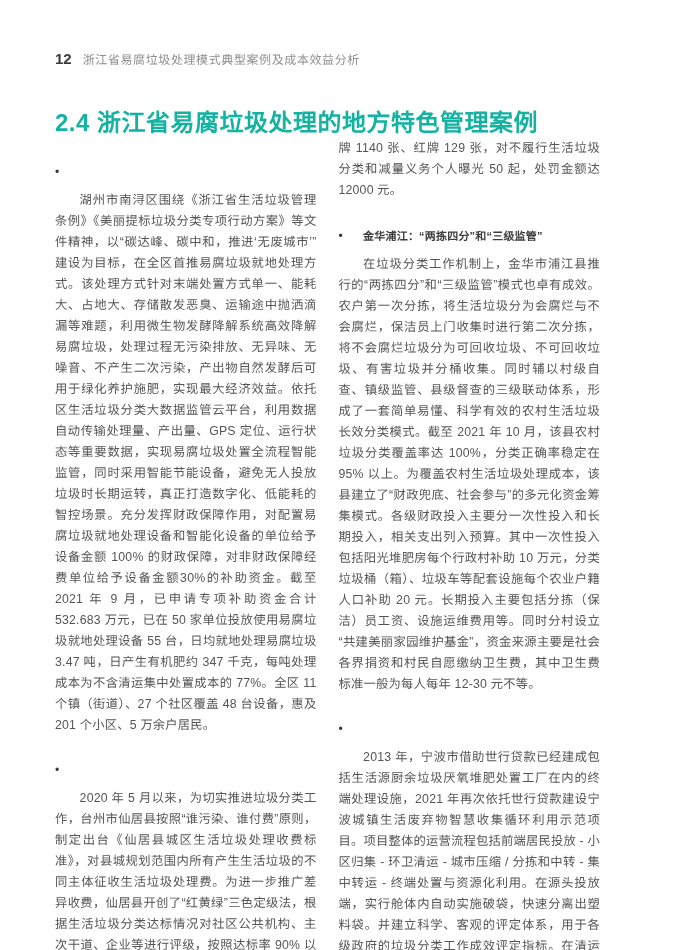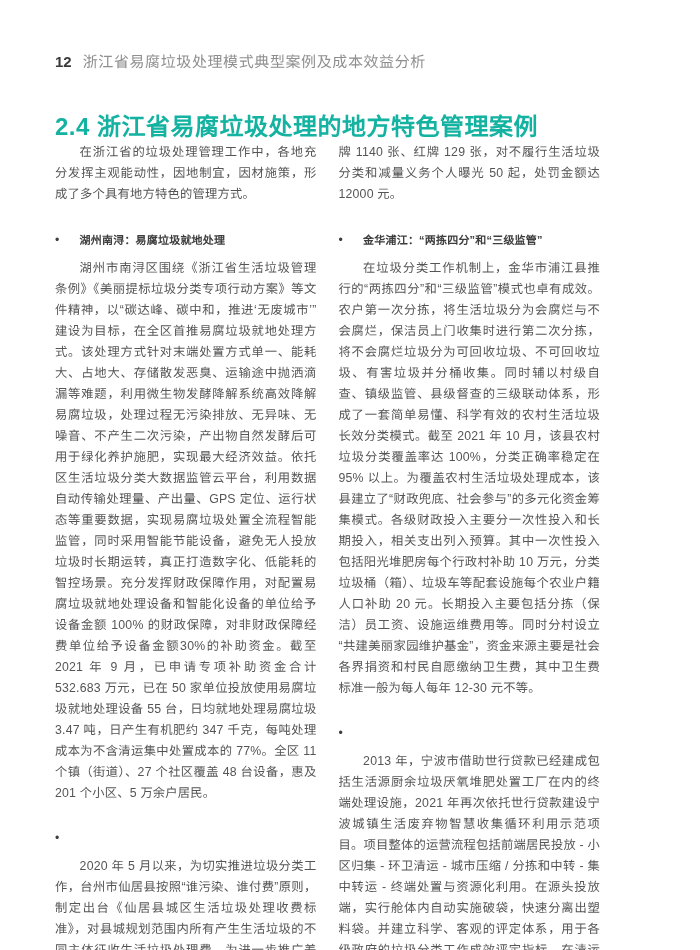--- a/index.html
+++ b/index.html
@@ -18,21 +18,21 @@
     display: flex;
     align-items: baseline;
     gap: 11px;
   }
   .page-number {
     font-size: 15px;
     font-weight: 700;
     color: #3a3a3a;
   }
   .running-title {
-    font-size: 15px;
+    font-size: 12px;
     color: #8f8f8f;
     letter-spacing: 0.6px;
   }
   .doc-title {
     margin-top: 36px;
     font-size: 24px;
     font-weight: 700;
     color: #14b2a1;
     letter-spacing: 0.5px;
   }
@@ -80,26 +80,24 @@
   <header class="page-header">
     <span class="page-number">12</span>
     <span class="running-title">浙江省易腐垃圾处理模式典型案例及成本效益分析</span>
   </header>
 
   <h1 class="doc-title">2.4 浙江省易腐垃圾处理的地方特色管理案例</h1>
 
   <div class="columns">
 
     <div class="col">
-      <p class="para indent intro-gap">在浙江省的垃圾处理管理工作中，各地充分发挥主观能动性，因地制宜，因材施策，形成了多个具有地方特色的管理方式。</p>
 
       <div class="section">
         <div class="sec-heading">
           <span class="bullet">•</span>
-          <span class="sec-heading-text">湖州南浔：易腐垃圾就地处理</span>
         </div>
         <p class="para indent">湖州市南浔区围绕《浙江省生活垃圾管理条例》《美丽提标垃圾分类专项行动方案》等文件精神，以“碳达峰、碳中和，推进‘无废城市’”建设为目标，在全区首推易腐垃圾就地处理方式。该处理方式针对末端处置方式单一、能耗大、占地大、存储散发恶臭、运输途中抛洒滴漏等难题，利用微生物发酵降解系统高效降解易腐垃圾，处理过程无污染排放、无异味、无噪音、不产生二次污染，产出物自然发酵后可用于绿化养护施肥，实现最大经济效益。依托区生活垃圾分类大数据监管云平台，利用数据自动传输处理量、产出量、GPS 定位、运行状态等重要数据，实现易腐垃圾处置全流程智能监管，同时采用智能节能设备，避免无人投放垃圾时长期运转，真正打造数字化、低能耗的智控场景。充分发挥财政保障作用，对配置易腐垃圾就地处理设备和智能化设备的单位给予设备金额 100% 的财政保障，对非财政保障经费单位给予设备金额30%的补助资金。截至 2021 年 9 月，已申请专项补助资金合计 532.683 万元，已在 50 家单位投放使用易腐垃圾就地处理设备 55 台，日均就地处理易腐垃圾 3.47 吨，日产生有机肥约 347 千克，每吨处理成本为不含清运集中处置成本的 77%。全区 11 个镇（街道）、27 个社区覆盖 48 台设备，惠及 201 个小区、5 万余户居民。</p>
       </div>
 
       <div class="section">
         <div class="sec-heading">
           <span class="bullet">•</span>
         </div>
         <p class="para indent">2020 年 5 月以来，为切实推进垃圾分类工作，台州市仙居县按照“谁污染、谁付费”原则，制定出台《仙居县城区生活垃圾处理收费标准》，对县城规划范围内所有产生生活垃圾的不同主体征收生活垃圾处理费。为进一步推广差异收费，仙居县开创了“红黄绿”三色定级法，根据生活垃圾分类达标情况对社区公共机构、主次干道、企业等进行评级，按照达标率 90% 以上、70-90%、70% 以下进行“绿色”“黄色”“红色”三色定级挂牌，以“一地一色一牌”督促问题整改落实。同时，加强反面约束，对不履行生活垃圾分类和减量义务的单位和个人进行曝光与处罚，逐步实现差异化收费常态化监管。截至 2021 年 8 月，共发放绿牌 320 张、黄</p>
       </div>

